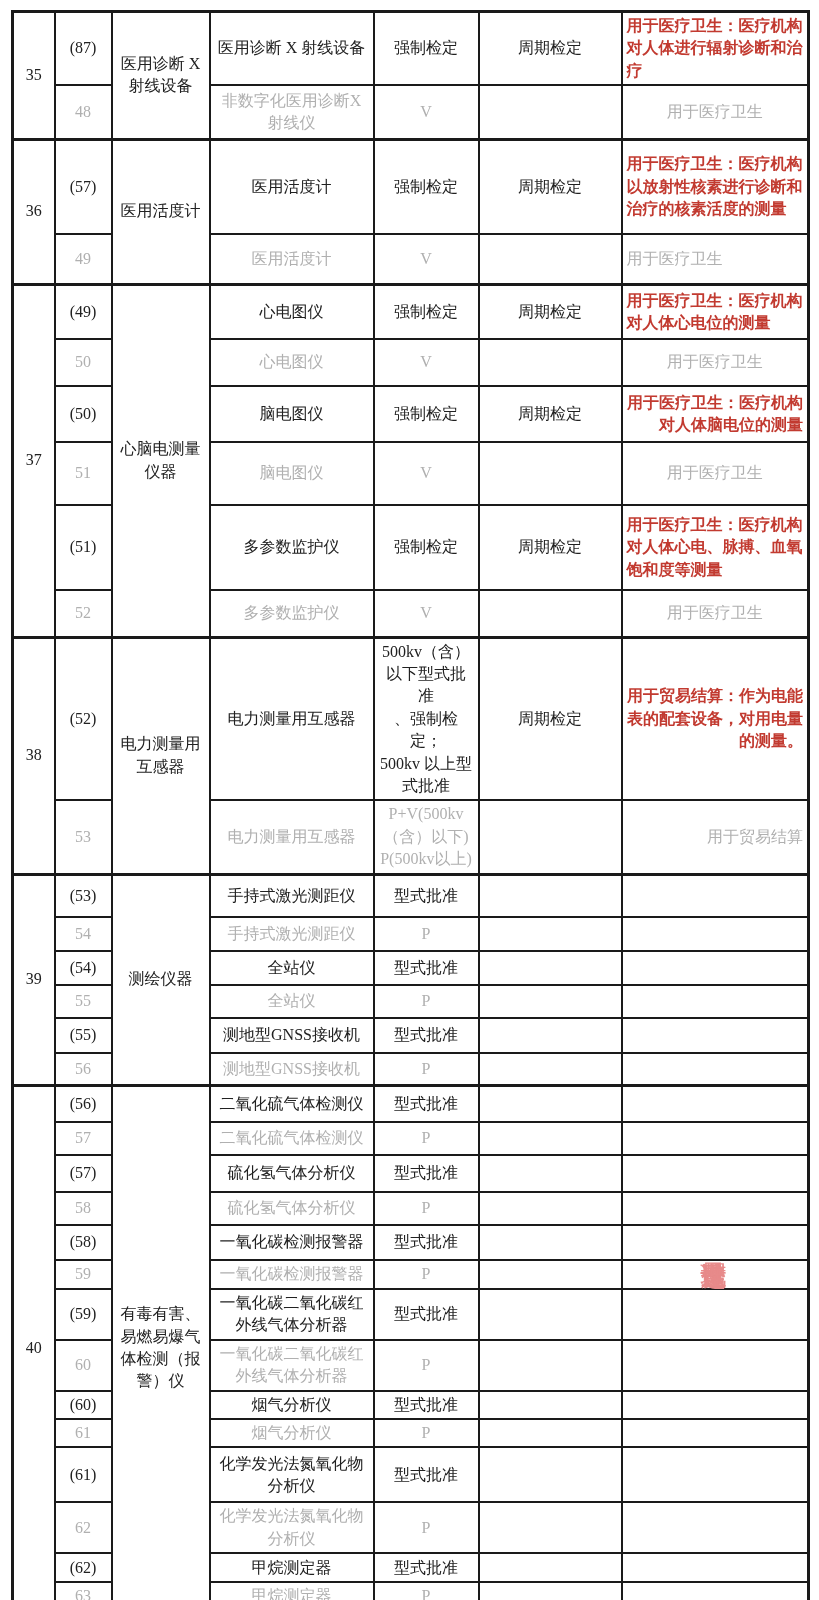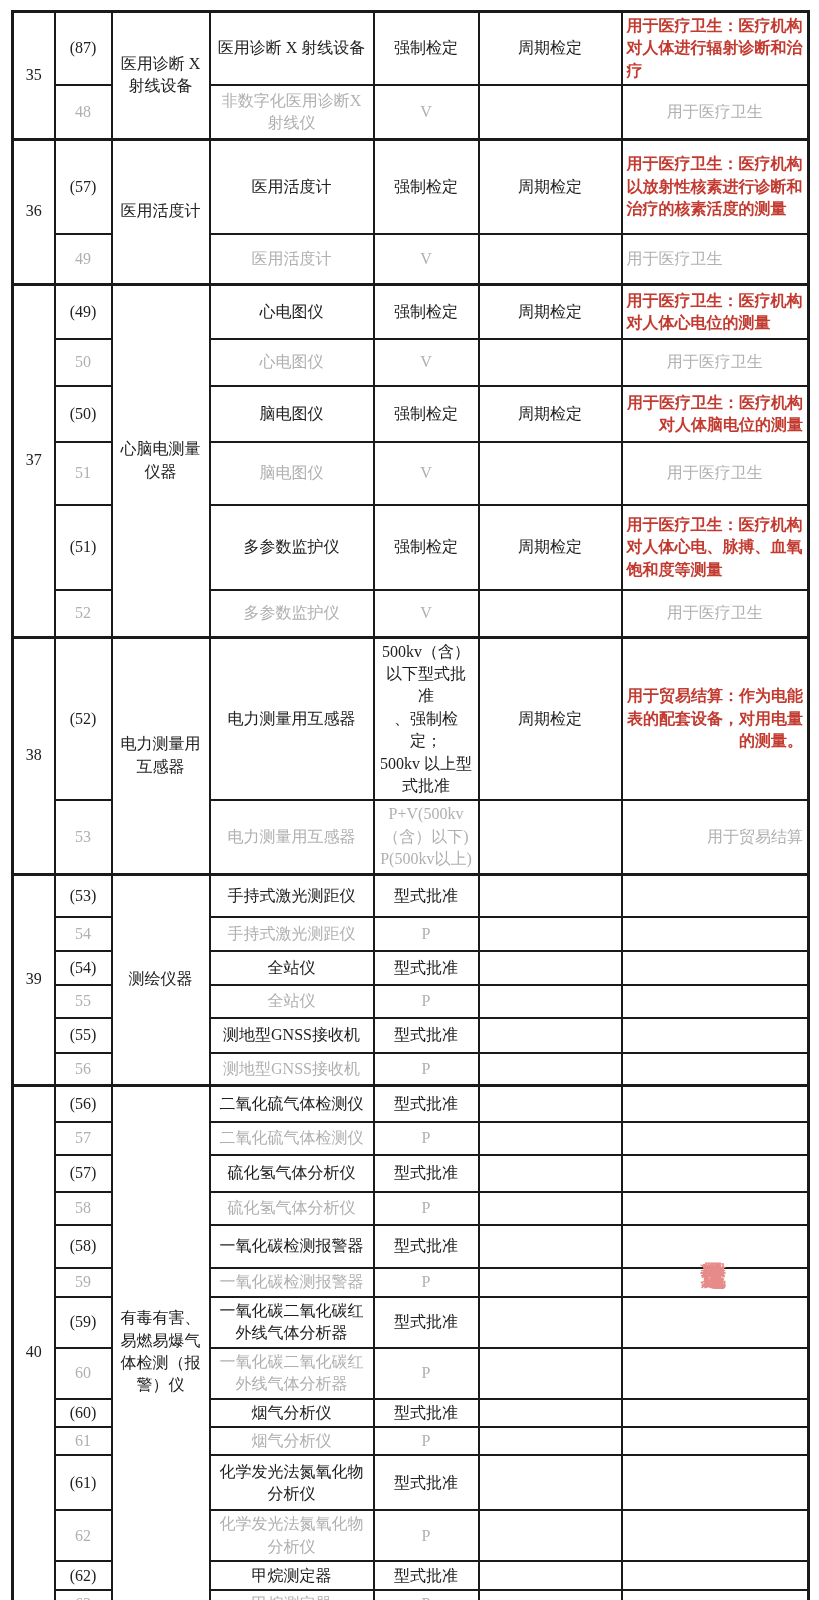--- a/index.html
+++ b/index.html
@@ -251,21 +251,21 @@
           <td class="c-per"></td>
           <td class="c-use"></td>
         </tr>
         <tr class="gray" style="height: 33px;">
           <td class="c-sub">58</td>
           <td class="c-name">硫化氢气体分析仪</td>
           <td class="c-appr">P</td>
           <td class="c-per"></td>
           <td class="c-use"></td>
         </tr>
-        <tr class="" style="height: 43px;">
+        <tr class="" style="height: 35px;">
           <td class="c-sub">(58)</td>
           <td class="c-name">一氧化碳检测报警器</td>
           <td class="c-appr">型式批准</td>
           <td class="c-per"></td>
           <td class="c-use"></td>
         </tr>
         <tr class="gray" style="height: 29px;">
           <td class="c-sub">59</td>
           <td class="c-name">一氧化碳检测报警器</td>
           <td class="c-appr">P</td>

